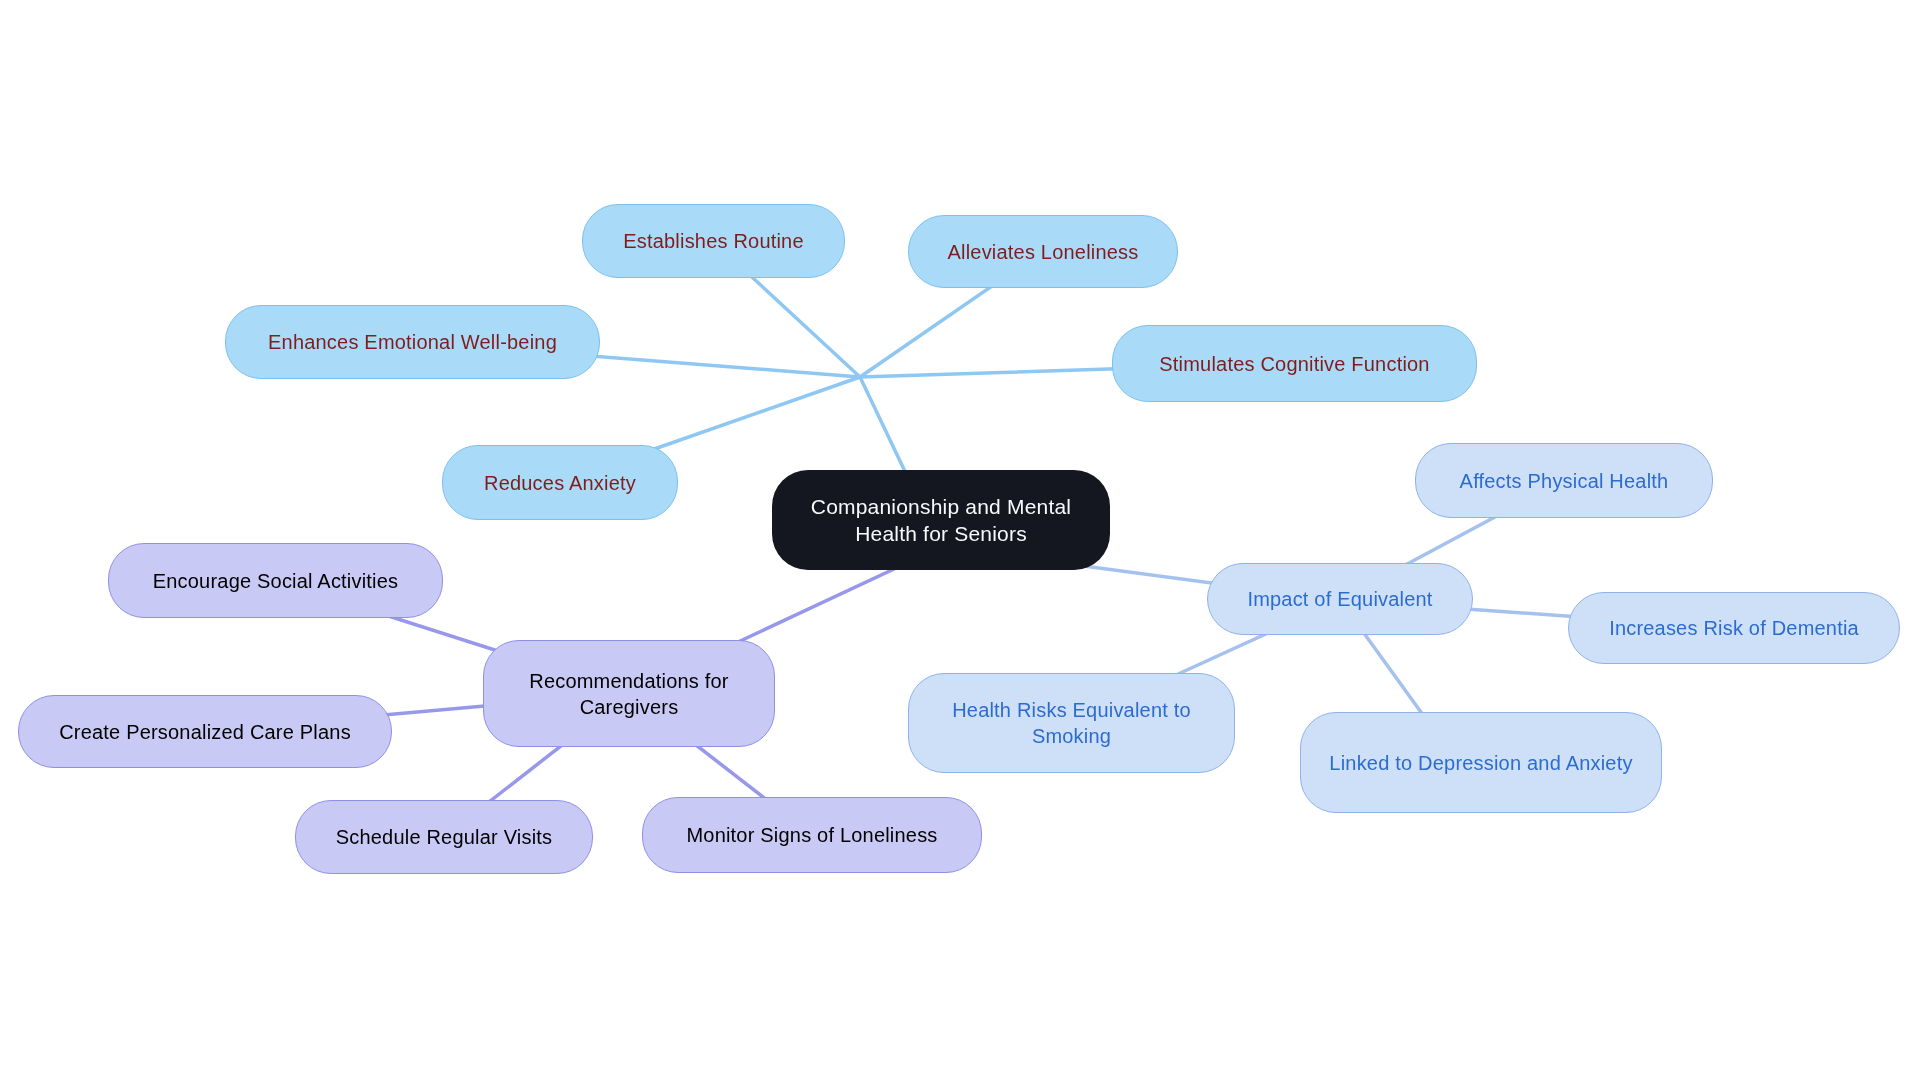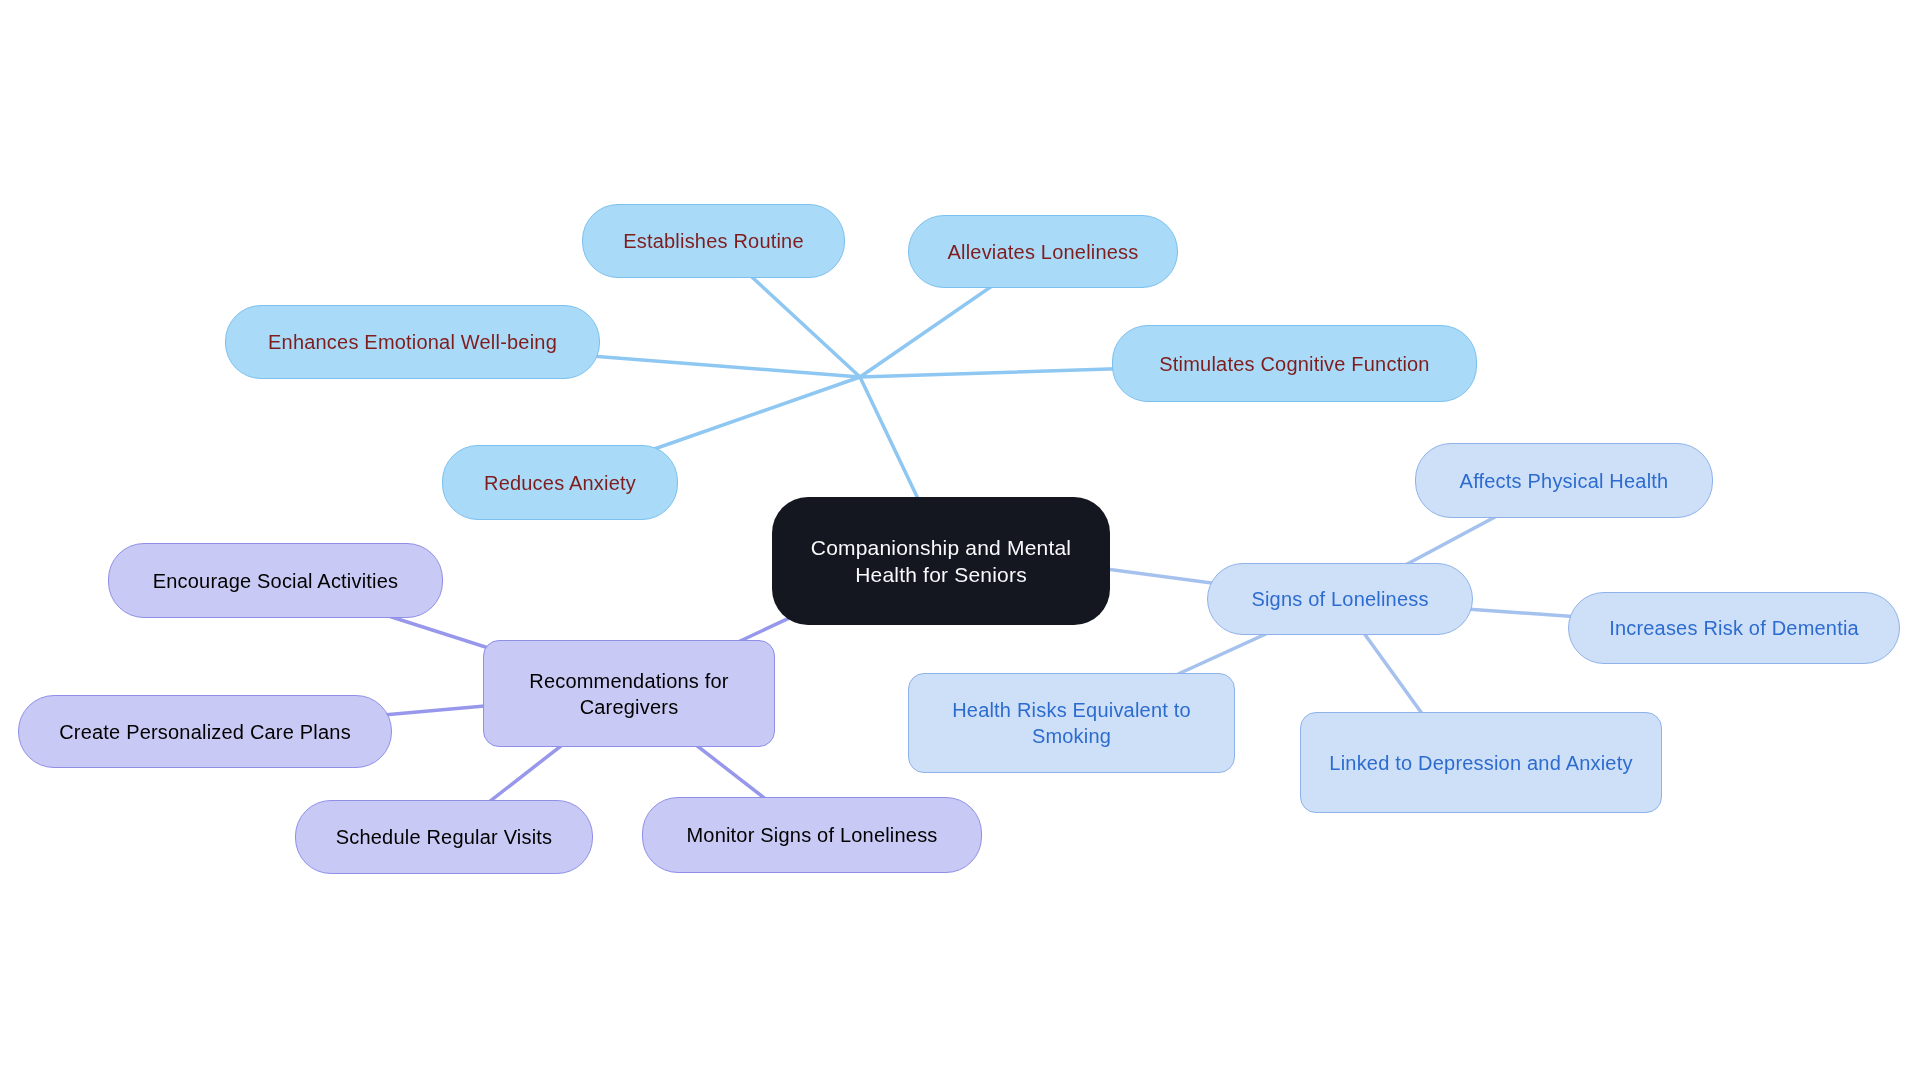--- a/index.html
+++ b/index.html
@@ -50,21 +50,21 @@
   .node.impact {
     background: #CEDFF8;
     border: 1.5px solid #8FB2EA;
     color: #2D6CCF;
   }
   .node.recs {
     background: #C9C9F5;
     border: 1.5px solid #8F8FE8;
     color: #000000;
   }
-  .node.wrap2 { padding: 0 24px; border-radius: 16px; }
+  .node.wrap2 { padding: 0 24px; }
 </style>
 </head>
 <body>
 
 <div class="canvas">
 
   <svg class="edges" viewBox="0 0 1920 1083">
 
     <g stroke="#8EC7F2" stroke-width="3.5" stroke-linecap="round">
       <line x1="941" y1="547" x2="860" y2="377"></line>
@@ -85,29 +85,29 @@
 
     <g stroke="#9797EC" stroke-width="3.5" stroke-linecap="round">
       <line x1="941" y1="547" x2="629" y2="693"></line>
       <line x1="629" y1="693" x2="276" y2="580"></line>
       <line x1="629" y1="693" x2="205" y2="731"></line>
       <line x1="629" y1="693" x2="444" y2="837"></line>
       <line x1="629" y1="693" x2="812" y2="835"></line>
     </g>
   </svg>
 
-  <div class="node central" style="left:772px;top:497px;width:338px;height:128px">Companionship and Mental Health for Seniors</div>
+  <div class="node central" style="left:772px;top:470px;width:338px;height:100px">Companionship and Mental Health for Seniors</div>
 
   <div class="node benefits" style="left:582px;top:204px;width:263px;height:74px">Establishes Routine</div>
   <div class="node benefits" style="left:908px;top:215px;width:270px;height:73px">Alleviates Loneliness</div>
   <div class="node benefits" style="left:225px;top:305px;width:375px;height:74px">Enhances Emotional Well-being</div>
   <div class="node benefits" style="left:1112px;top:325px;width:365px;height:77px">Stimulates Cognitive Function</div>
   <div class="node benefits" style="left:442px;top:445px;width:236px;height:75px">Reduces Anxiety</div>
 
-  <div class="node impact" style="left:1207px;top:563px;width:266px;height:72px">Signs of Loneliness</div>
+  <div class="node impact" style="left:1207px;top:563px;width:266px;height:72px">Impact of Equivalent</div>
   <div class="node impact" style="left:1415px;top:443px;width:298px;height:75px">Affects Physical Health</div>
   <div class="node impact" style="left:1568px;top:592px;width:332px;height:72px">Increases Risk of Dementia</div>
   <div class="node impact wrap2" style="left:908px;top:673px;width:327px;height:100px">Health Risks Equivalent to Smoking</div>
   <div class="node impact wrap2" style="left:1300px;top:712px;width:362px;height:101px">Linked to Depression and Anxiety</div>
 
   <div class="node recs wrap2" style="left:483px;top:640px;width:292px;height:107px">Recommendations for Caregivers</div>
   <div class="node recs" style="left:108px;top:543px;width:335px;height:75px">Encourage Social Activities</div>
   <div class="node recs" style="left:295px;top:800px;width:298px;height:74px">Schedule Regular Visits</div>
   <div class="node recs" style="left:18px;top:695px;width:374px;height:73px">Create Personalized Care Plans</div>
   <div class="node recs" style="left:642px;top:797px;width:340px;height:76px">Monitor Signs of Loneliness</div>

